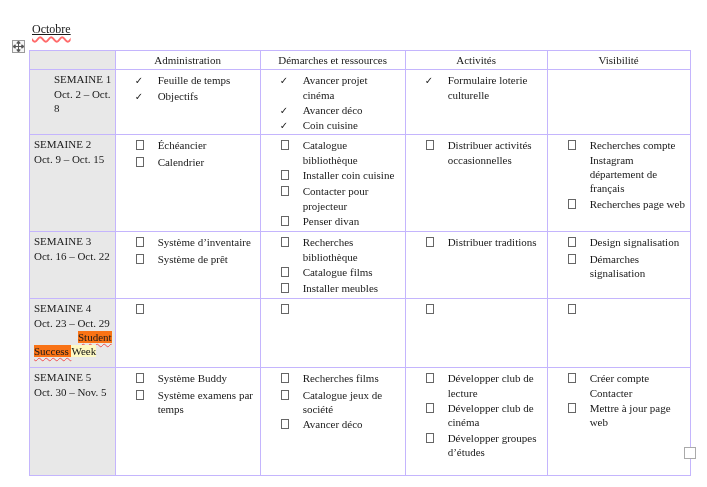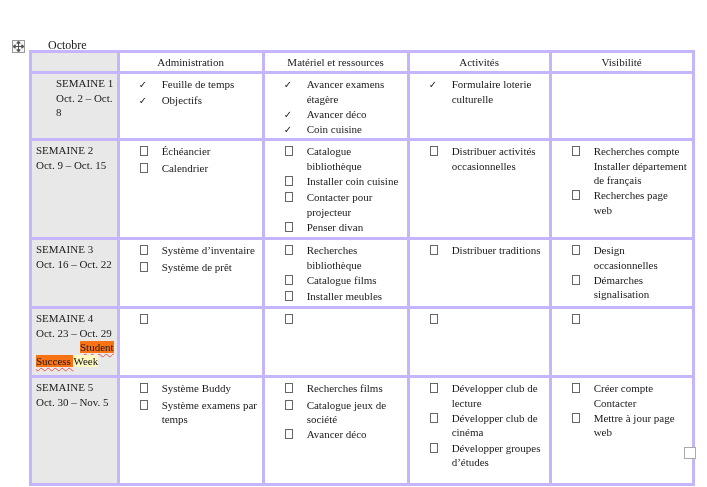--- a/index.html
+++ b/index.html
@@ -4,21 +4,21 @@
 <style>
   html,body{margin:0;padding:0;}
   body{
     width:707px;height:487px;background:#ffffff;
     font-family:"Liberation Serif", serif;color:#1a1a1a;
     position:relative;overflow:hidden;
   }
   .page{position:absolute;inset:0;}
   
   .doc-title{
-    position:absolute;left:32px;top:22px;margin:16px;
+    position:absolute;left:32px;top:22px;margin:0;
     font-size:12px;line-height:1.2;
   }
   .u-black{text-decoration:underline solid #1a1a1a;}
   .sq-red{
     text-decoration:underline wavy #ff6a6a;
     text-decoration-thickness:1.5px;
     text-underline-offset:3px;
   }
   
   .move-handle{
@@ -27,21 +27,21 @@
     display:flex;align-items:center;justify-content:center;
     cursor:move;box-sizing:border-box;
   }
   
   table.plan{
     position:absolute;left:29px;top:50px;
     border-collapse:collapse;table-layout:fixed;
     font-size:11px;line-height:1.3;
   }
   .plan th,.plan td{
-    border:3px solid #c4b5fd;vertical-align:top;
+    border:1px solid #c4b5fd;vertical-align:top;
     padding:1px 2px;box-sizing:border-box;overflow:hidden;
   }
   .plan th{
     font-weight:normal;text-align:center;height:18px;padding:2px;
     background:#ffffff;font-size:11px;
   }
   th.corner,td.label-cell{background:#e8e8e8;}
   td.label-cell{padding:2px 3px 2px 4px;}
   .week-label,.week-dates{font-size:11px;}
   .hl{
@@ -97,21 +97,21 @@
       <col style="width:75px">
         <col style="width:145px">
         <col style="width:145px">
         <col style="width:142px">
         <col style="width:143px">
     </colgroup>
     <thead>
       <tr>
         <th class="corner"></th>
         <th>Administration</th>
-        <th>Matériel et ressources</th>
+        <th>Démarches et ressources</th>
         <th>Activités</th>
         <th>Visibilité</th>
       </tr>
     </thead>
     <tbody>
         <tr>
           <td class="label-cell" style="height: 63px; padding-left: 24px;">
             <div class="week-label">SEMAINE 1</div>
             <div class="week-dates">Oct. 2 – Oct. 8</div>
           </td>
@@ -121,21 +121,21 @@
               <span class="item-text">Feuille de temps</span>
             </div>
             <div class="item">
               <span class="marker"><span class="check-glyph">✓</span></span>
               <span class="item-text">Objectifs</span>
             </div>
           </td>
           <td class="content-cell">
             <div class="item">
               <span class="marker"><span class="check-glyph">✓</span></span>
-              <span class="item-text">Avancer examens étagère</span>
+              <span class="item-text">Avancer projet cinéma</span>
             </div>
             <div class="item">
               <span class="marker"><span class="check-glyph">✓</span></span>
               <span class="item-text">Avancer déco</span>
             </div>
             <div class="item">
               <span class="marker"><span class="check-glyph">✓</span></span>
               <span class="item-text">Coin cuisine</span>
             </div>
           </td>
@@ -182,21 +182,21 @@
           </td>
           <td class="content-cell">
             <div class="item">
               <span class="marker"><span class="box-glyph"></span></span>
               <span class="item-text">Distribuer activités occasionnelles</span>
             </div>
           </td>
           <td class="content-cell">
             <div class="item">
               <span class="marker"><span class="box-glyph"></span></span>
-              <span class="item-text">Recherches compte Installer département de français</span>
+              <span class="item-text">Recherches compte Instagram département de français</span>
             </div>
             <div class="item">
               <span class="marker"><span class="box-glyph"></span></span>
               <span class="item-text">Recherches page web</span>
             </div>
           </td>
         </tr>
         <tr>
           <td class="label-cell" style="height: 66px; margin-left: 18px;">
             <div class="week-label">SEMAINE 3</div>
@@ -228,21 +228,21 @@
           </td>
           <td class="content-cell">
             <div class="item">
               <span class="marker"><span class="box-glyph"></span></span>
               <span class="item-text">Distribuer traditions</span>
             </div>
           </td>
           <td class="content-cell">
             <div class="item">
               <span class="marker"><span class="box-glyph"></span></span>
-              <span class="item-text">Design occasionnelles</span>
+              <span class="item-text">Design signalisation</span>
             </div>
             <div class="item">
               <span class="marker"><span class="box-glyph"></span></span>
               <span class="item-text">Démarches signalisation</span>
             </div>
           </td>
         </tr>
         <tr>
           <td class="label-cell" style="height: 69px;">
             <div class="week-label">SEMAINE 4</div>

